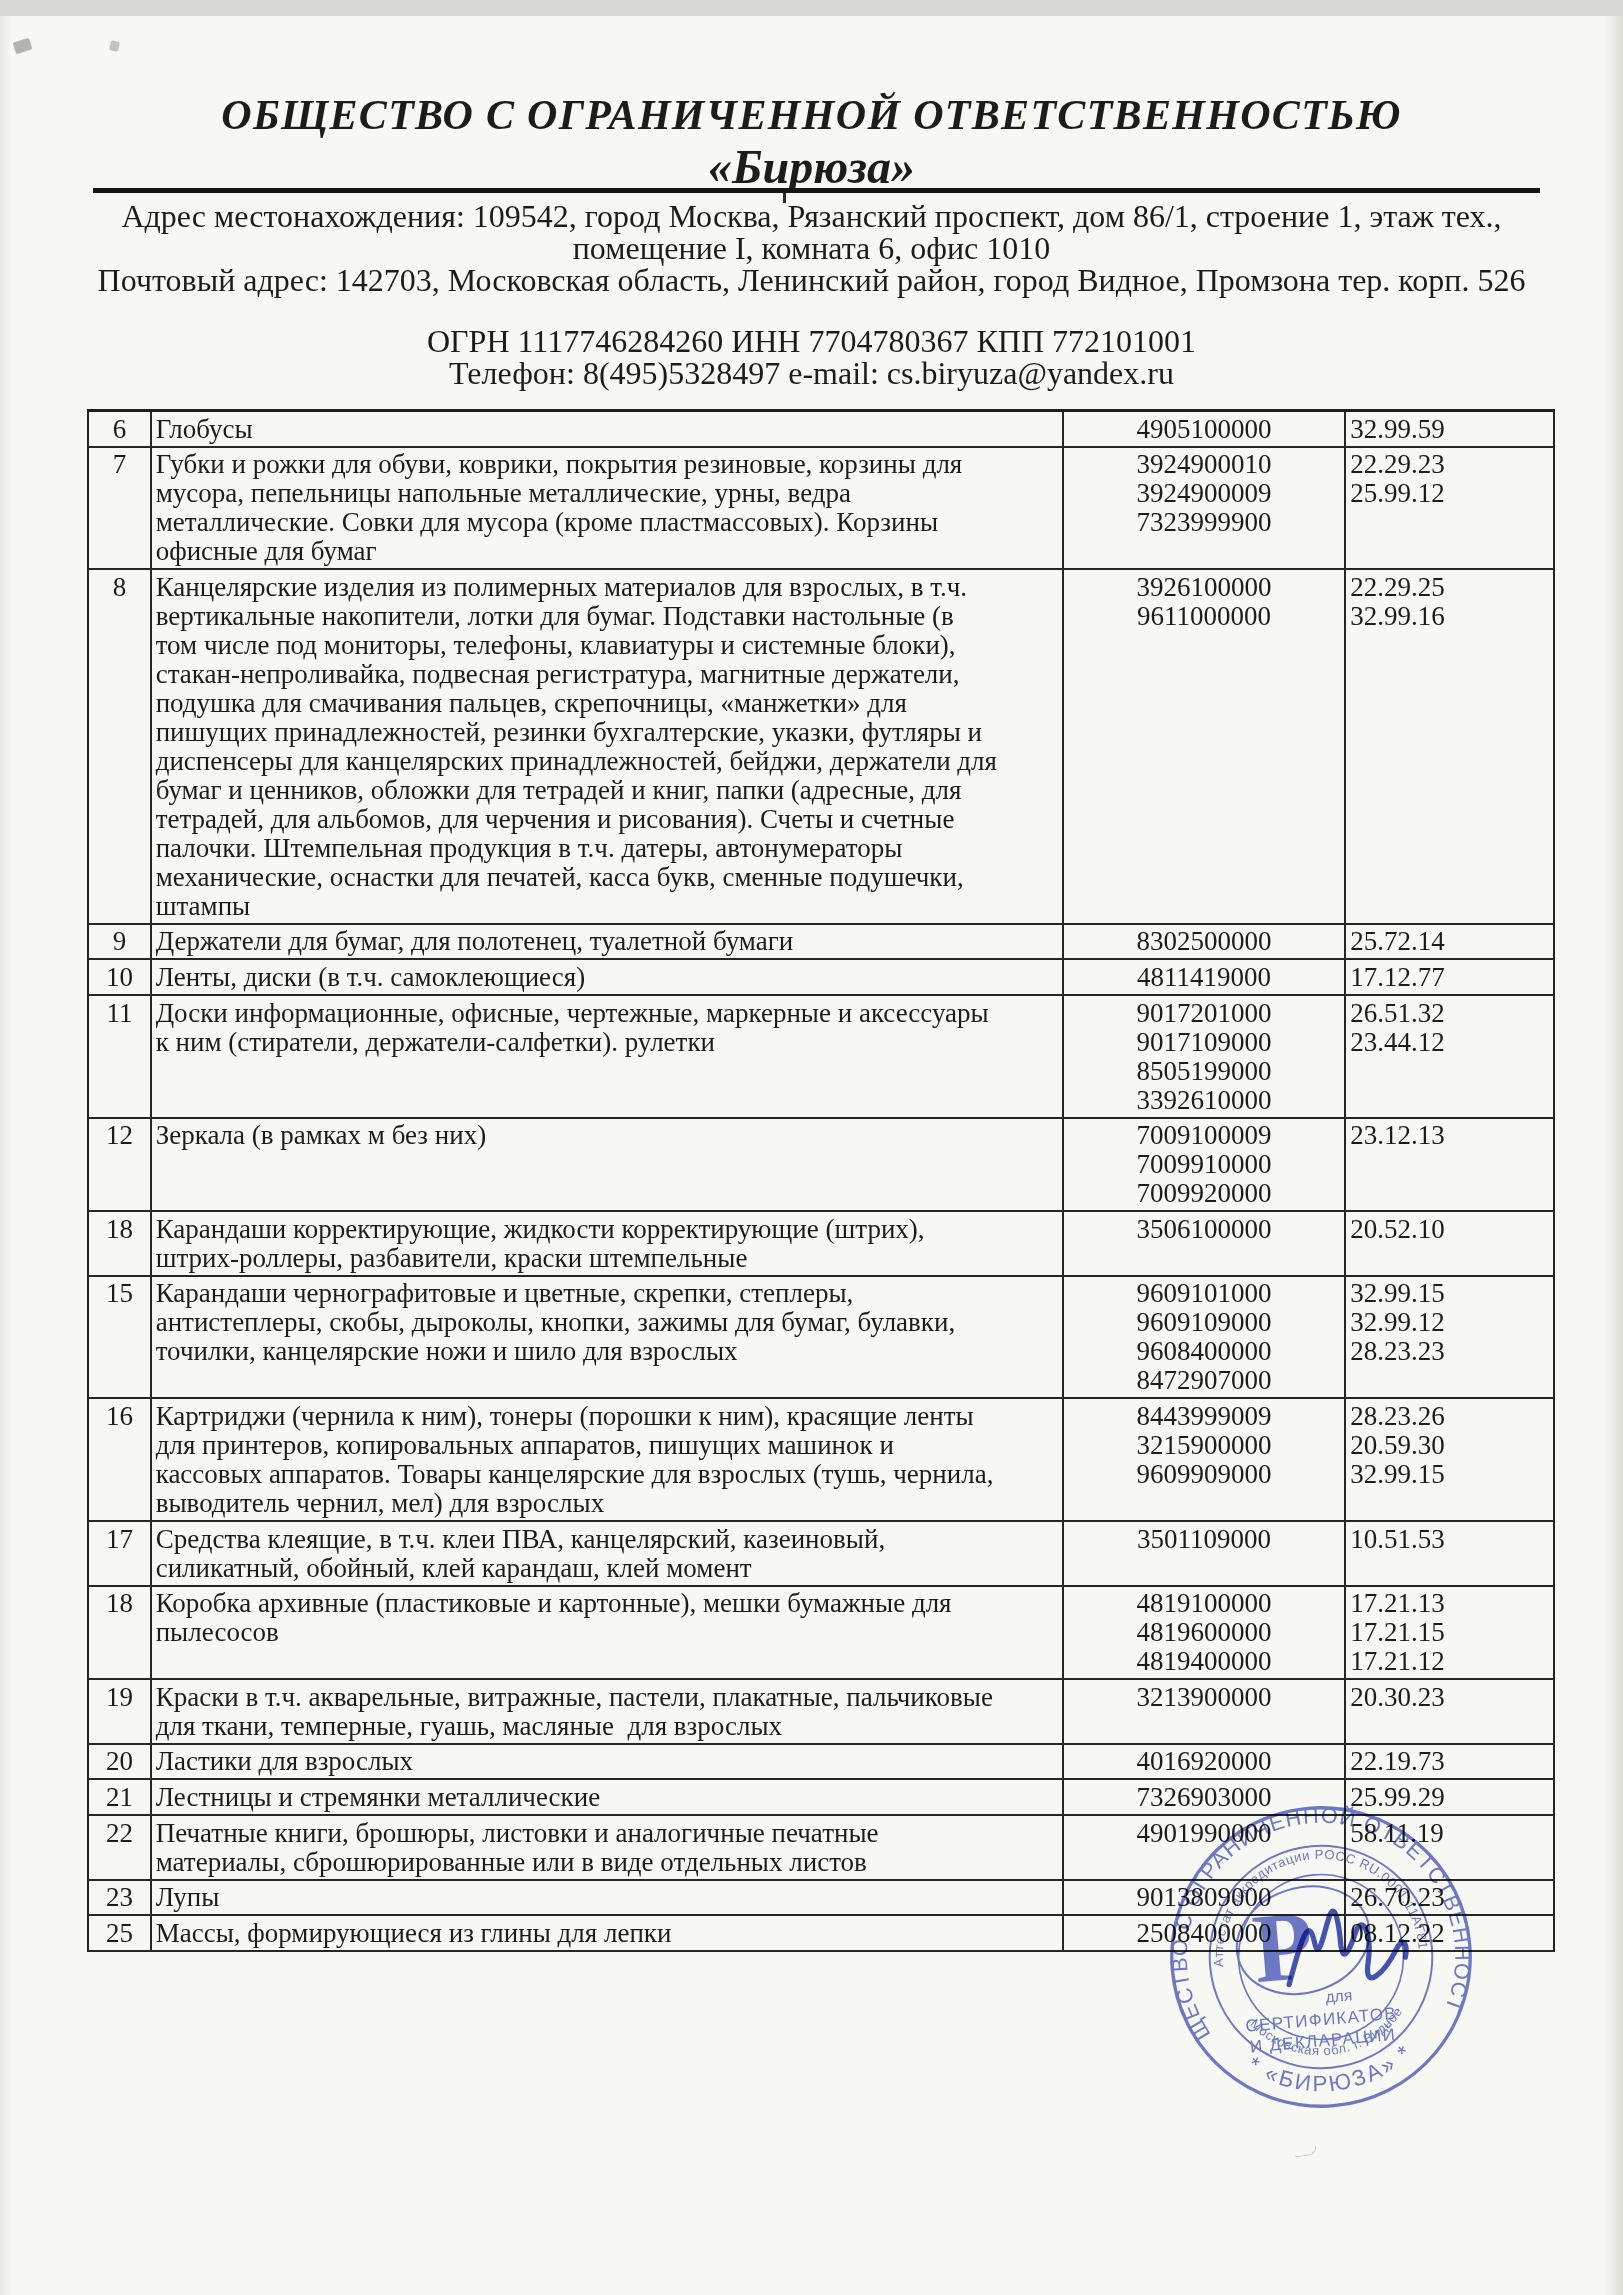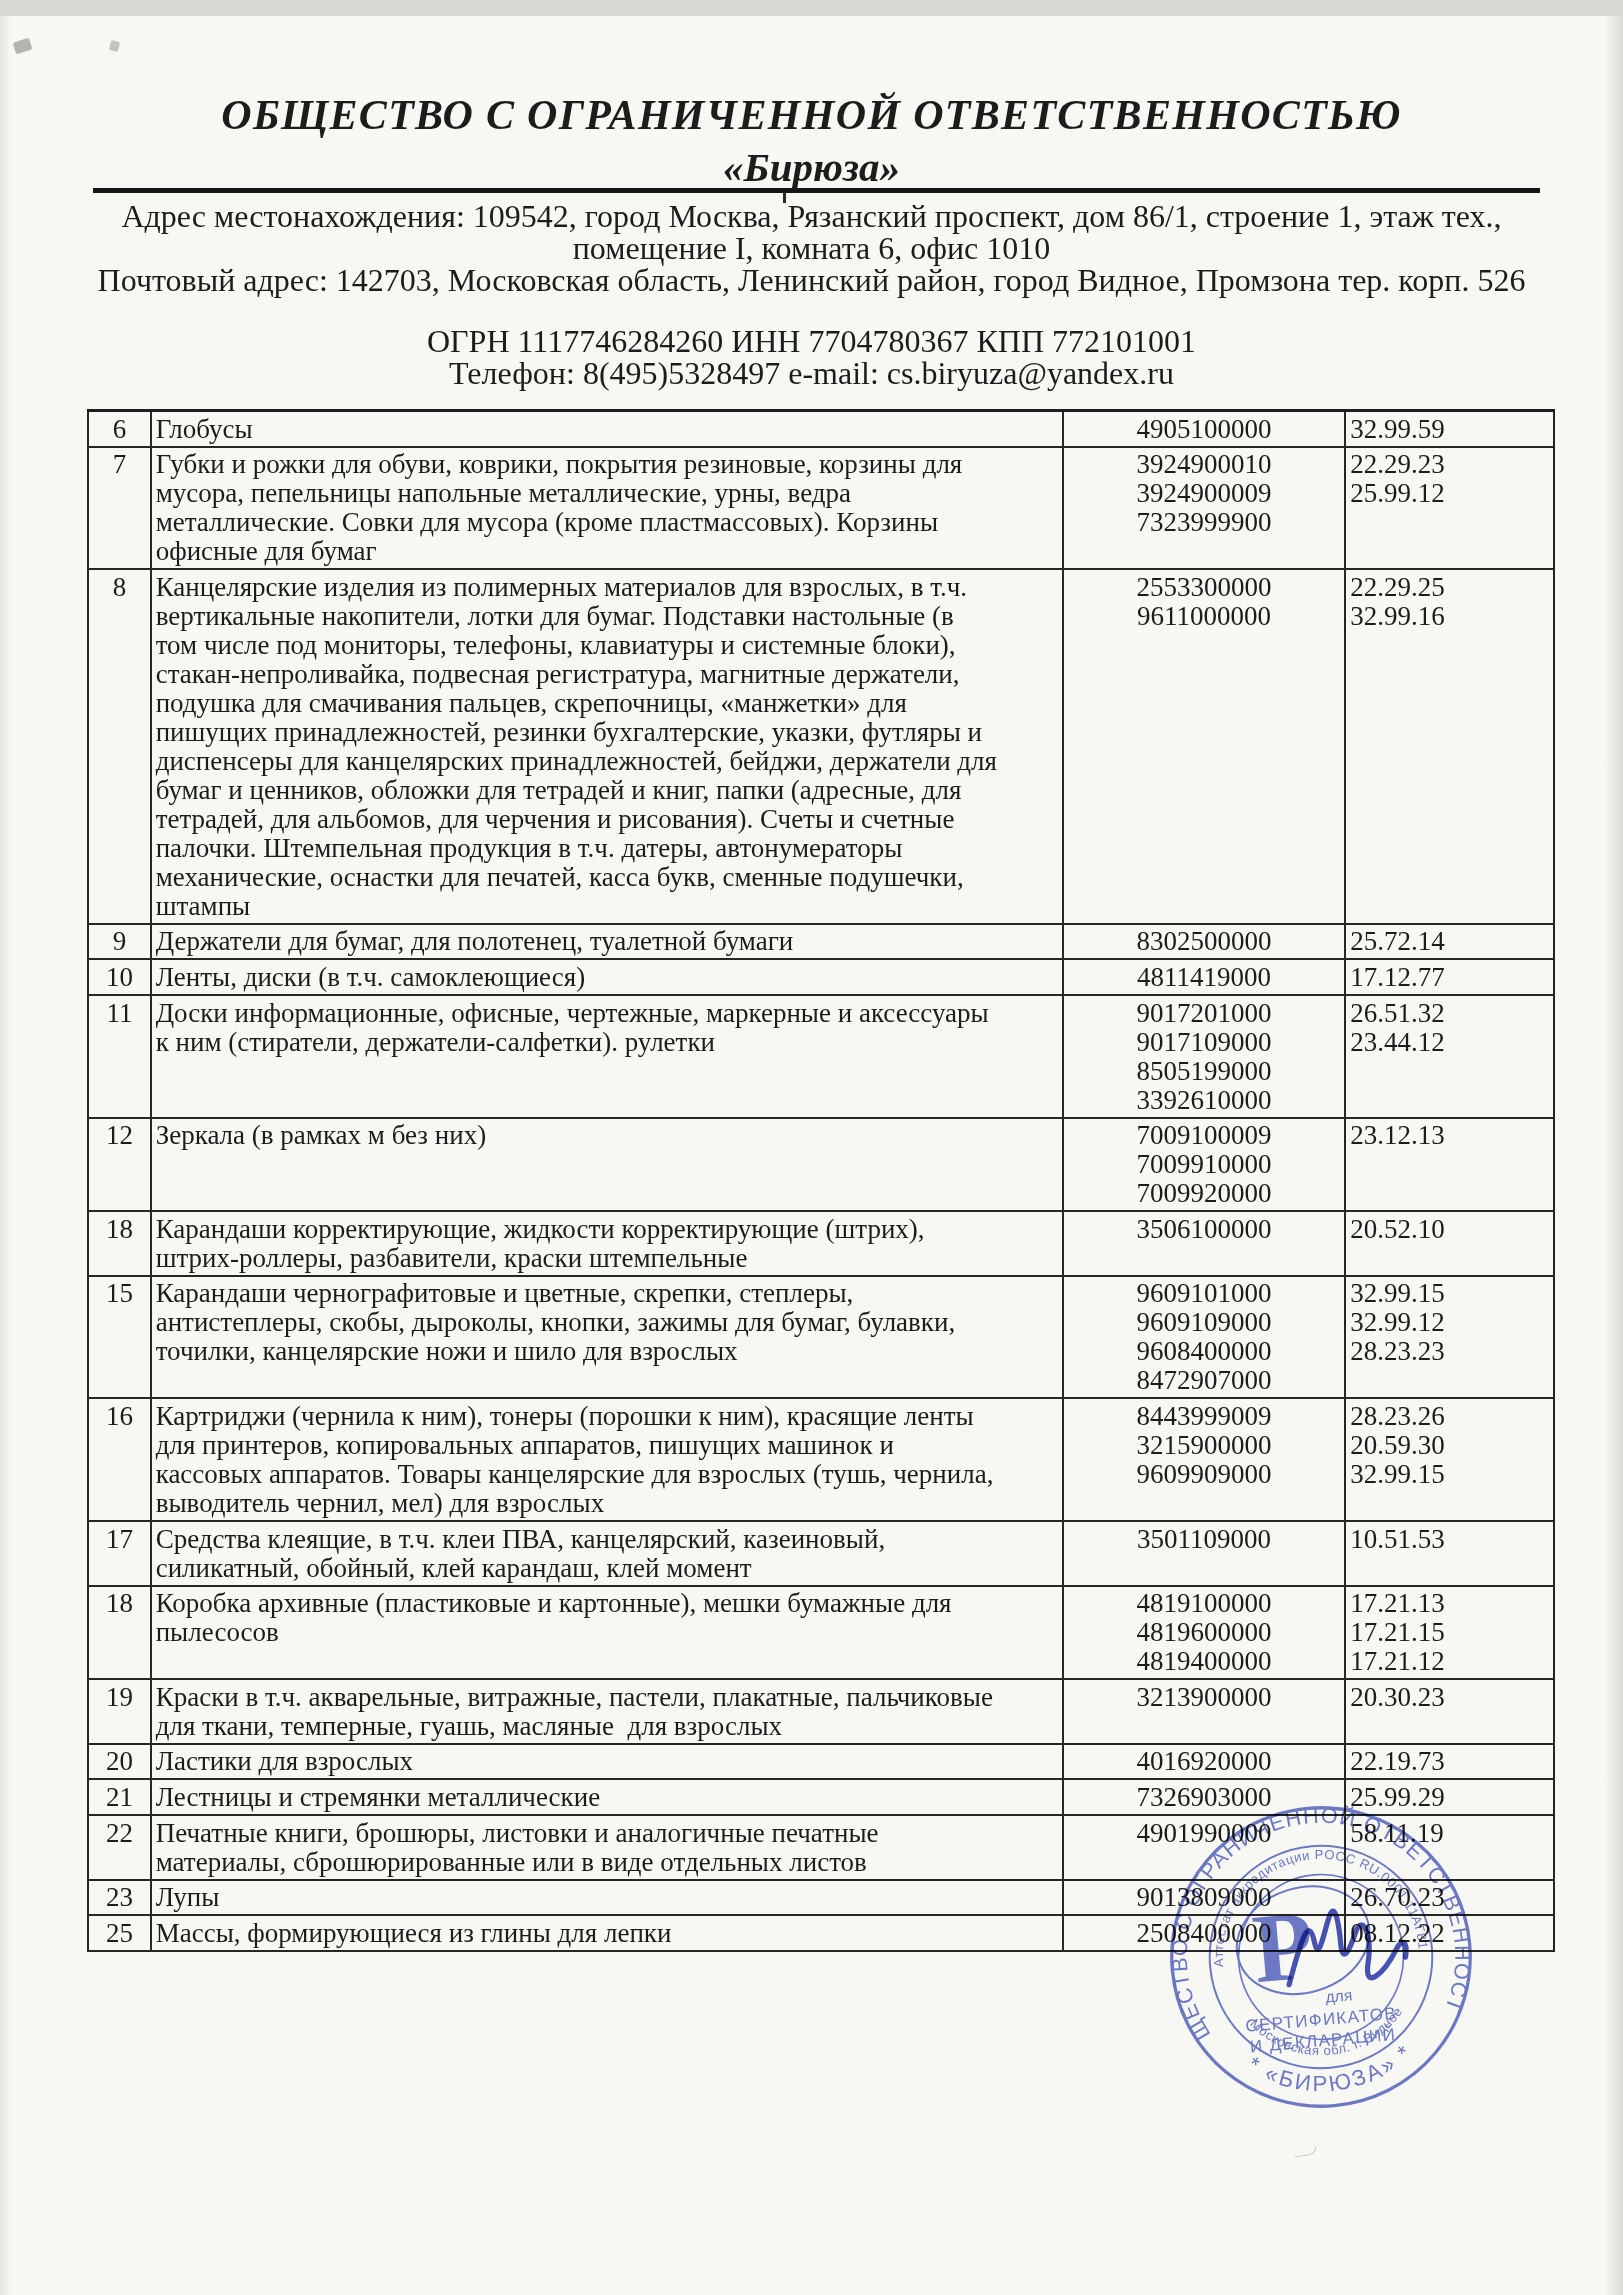--- a/index.html
+++ b/index.html
@@ -22,21 +22,21 @@
   .artifact{position:absolute;background:#8f8f8a;border-radius:2px;}
   .artifact.a1{left:14.4px;top:23.6px;width:17px;height:11.8px;transform:rotate(-18deg);opacity:.65;}
   .artifact.a2{left:110px;top:25px;width:8.5px;height:9.8px;transform:rotate(14deg);opacity:.5;}
   .artifact.a3{left:1294px;top:2131px;width:22px;height:7.9px;border:1.3px solid #b9b9b2;
     border-top:none;border-left:none;border-radius:0 0 11.8px 3.9px;background:none;opacity:.8;transform:rotate(-8deg);}
 
   
   .title1{position:absolute;left:0;top:76px;width:100%;text-align:center;
     font-size:42px;line-height:47px;font-weight:bold;font-style:italic;letter-spacing:1.3px;}
   .title2{position:absolute;left:0;top:128px;width:100%;text-align:center;
-    font-size:41px;line-height:46px;font-weight:bold;font-style:italic;}
+    font-size:48px;line-height:46px;font-weight:bold;font-style:italic;}
   .rule{position:absolute;left:93px;top:172px;width:1447px;height:4.6px;background:#161616;}
   .rule-tick{position:absolute;left:783px;top:177px;width:2.6px;height:9.8px;background:#2a2a2a;}
   .addr{position:absolute;left:0;width:100%;text-align:center;font-size:32px;line-height:32px;}
   .addr.l1{top:184px;}
   .addr.l2{top:216px;}
   .addr.l3{top:248px;}
   .addr.l4{top:309px;}
   .addr.l5{top:341px;}
 
   
@@ -127,21 +127,21 @@
             <div class="line">подушка для смачивания пальцев, скрепочницы, «манжетки» для</div>
             <div class="line">пишущих принадлежностей, резинки бухгалтерские, указки, футляры и</div>
             <div class="line">диспенсеры для канцелярских принадлежностей, бейджи, держатели для</div>
             <div class="line">бумаг и ценников, обложки для тетрадей и книг, папки (адресные, для</div>
             <div class="line">тетрадей, для альбомов, для черчения и рисования). Счеты и счетные</div>
             <div class="line">палочки. Штемпельная продукция в т.ч. датеры, автонумераторы</div>
             <div class="line">механические, оснастки для печатей, касса букв, сменные подушечки,</div>
             <div class="line">штампы</div>
           </td>
           <td class="c-tnved">
-            <div class="line">2553300000</div>
+            <div class="line">3926100000</div>
             <div class="line">9611000000</div>
           </td>
           <td class="c-okpd">
             <div class="line">22.29.25</div>
             <div class="line">32.99.16</div>
           </td>
         </tr>
         <tr>
           <td class="c-num">9</td>
           <td class="c-desc">

